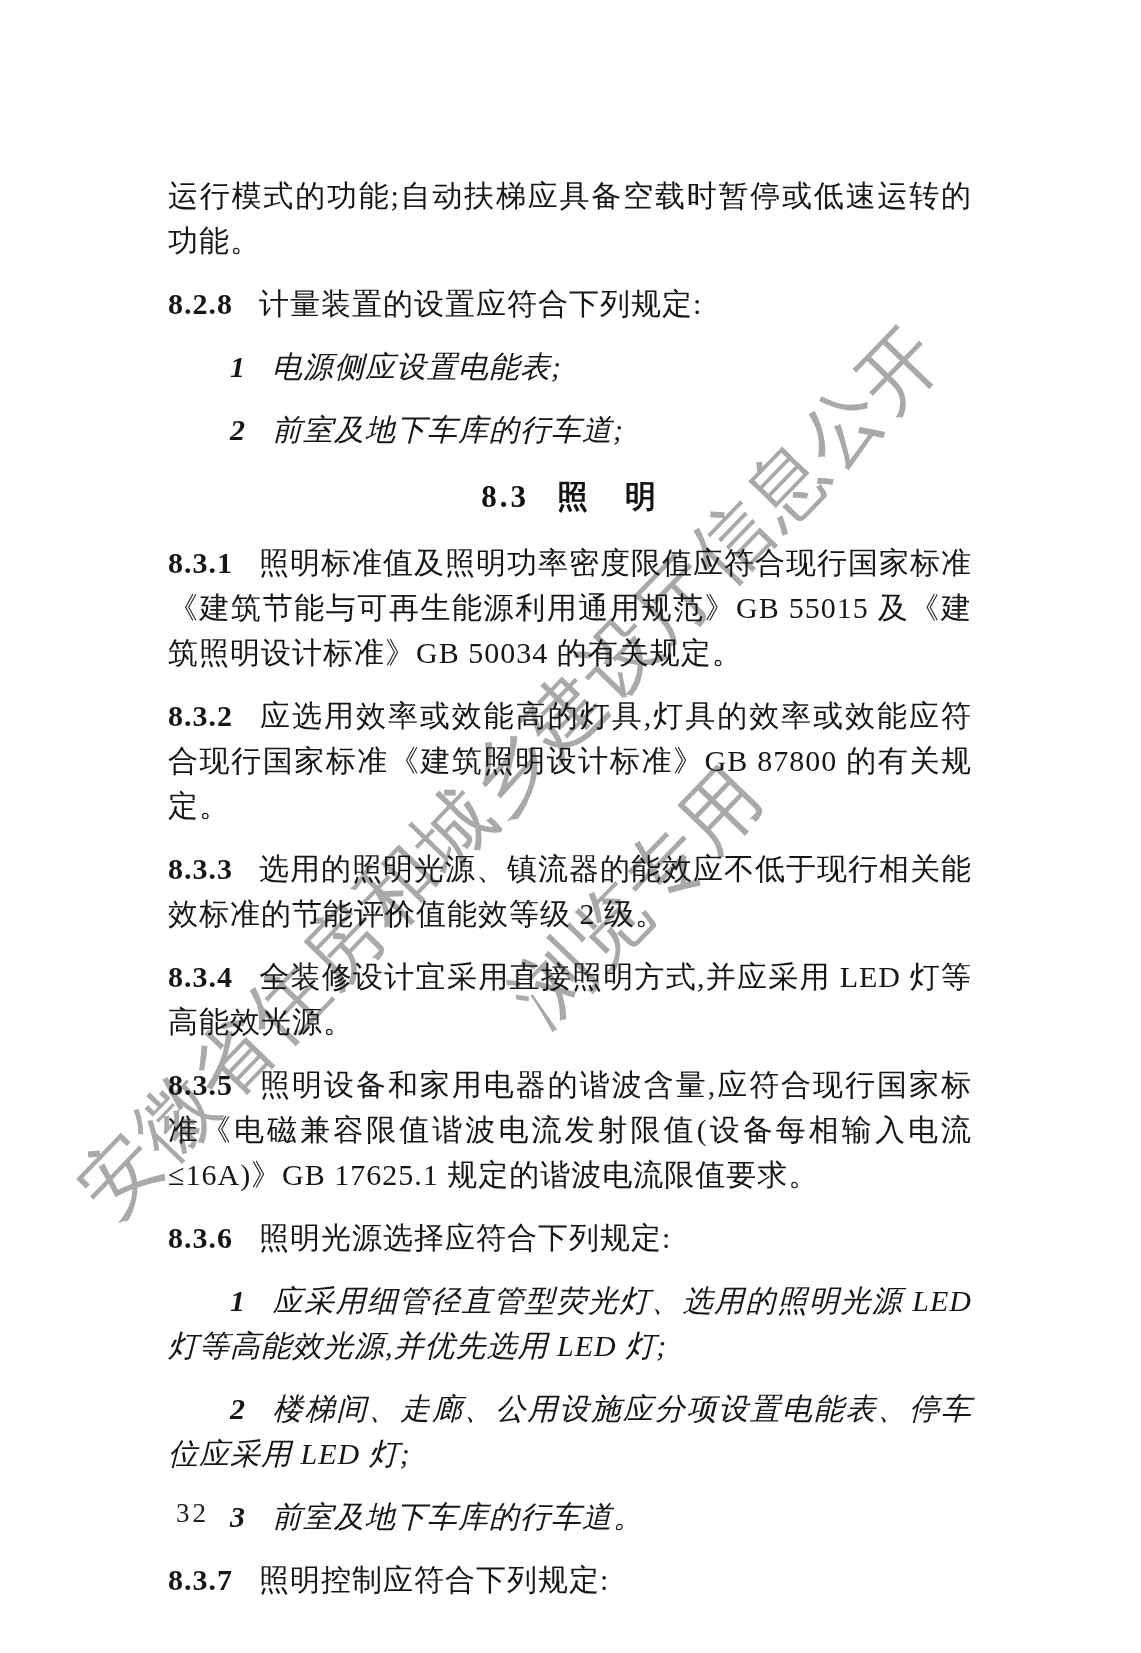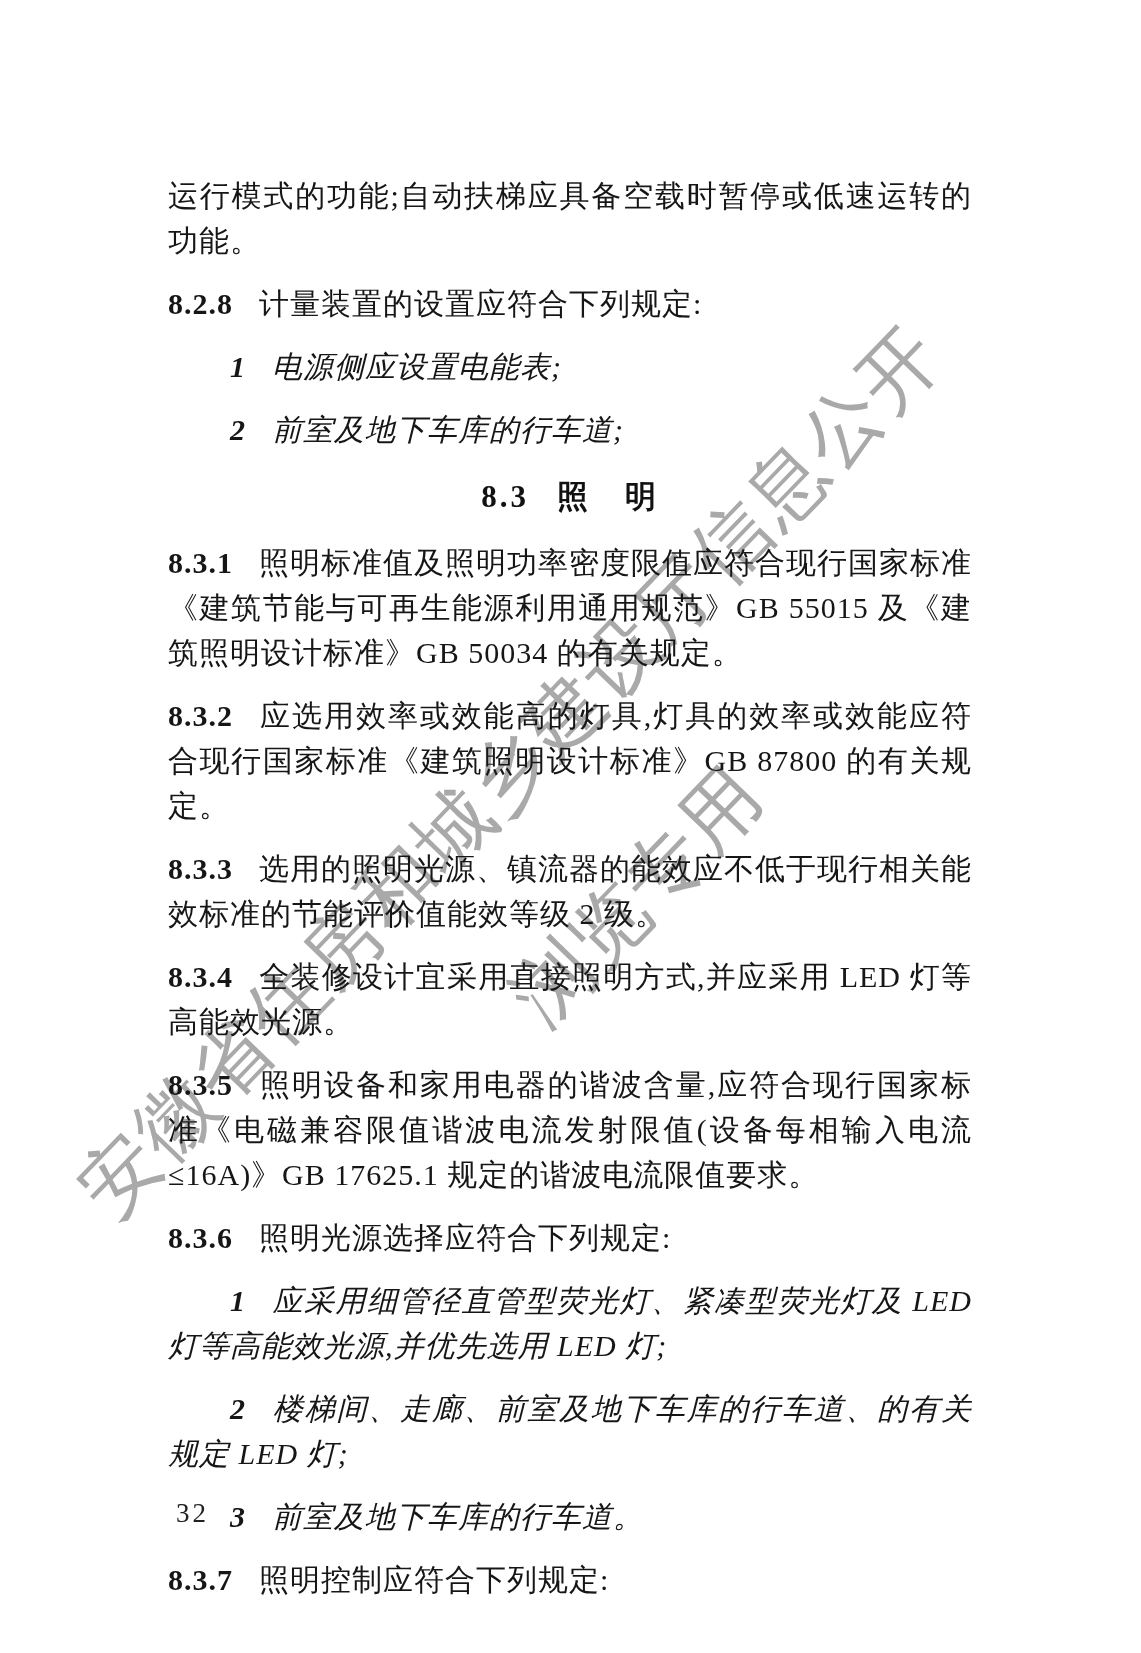--- a/index.html
+++ b/index.html
@@ -84,20 +84,20 @@
       <p class="para clause"><span class="num">8.2.8</span><span class="gap"></span><span class="txt">计量装置的设置应符合下列规定:</span></p>
       <p class="para item"><span class="num">1</span><span class="gap"></span><span class="txt">电源侧应设置电能表;</span></p>
       <p class="para item"><span class="num">2</span><span class="gap"></span><span class="txt">前室及地下车库的行车道;</span></p>
       <h2 class="section-heading"><span class="num">8.3</span><span class="hgap"></span><span class="ttl">照　明</span></h2>
       <p class="para clause"><span class="num">8.3.1</span><span class="gap"></span><span class="txt">照明标准值及照明功率密度限值应符合现行国家标准《建筑节能与可再生能源利用通用规范》GB 55015 及《建筑照明设计标准》GB 50034 的有关规定。</span></p>
       <p class="para clause"><span class="num">8.3.2</span><span class="gap"></span><span class="txt">应选用效率或效能高的灯具,灯具的效率或效能应符合现行国家标准《建筑照明设计标准》GB 87800 的有关规定。</span></p>
       <p class="para clause"><span class="num">8.3.3</span><span class="gap"></span><span class="txt">选用的照明光源、镇流器的能效应不低于现行相关能效标准的节能评价值能效等级 2 级。</span></p>
       <p class="para clause"><span class="num">8.3.4</span><span class="gap"></span><span class="txt">全装修设计宜采用直接照明方式,并应采用 LED 灯等高能效光源。</span></p>
       <p class="para clause"><span class="num">8.3.5</span><span class="gap"></span><span class="txt">照明设备和家用电器的谐波含量,应符合现行国家标准《电磁兼容限值谐波电流发射限值(设备每相输入电流≤16A)》GB 17625.1 规定的谐波电流限值要求。</span></p>
       <p class="para clause"><span class="num">8.3.6</span><span class="gap"></span><span class="txt">照明光源选择应符合下列规定:</span></p>
-      <p class="para item"><span class="num">1</span><span class="gap"></span><span class="txt">应采用细管径直管型荧光灯、紧凑型荧光灯及 LED 灯等高能效光源,并优先选用 LED 灯;</span></p>
-      <p class="para item"><span class="num">2</span><span class="gap"></span><span class="txt">楼梯间、走廊、前室及地下车库的行车道、的有关规定 LED 灯;</span></p>
+      <p class="para item"><span class="num">1</span><span class="gap"></span><span class="txt">应采用细管径直管型荧光灯、选用的照明光源 LED 灯等高能效光源,并优先选用 LED 灯;</span></p>
+      <p class="para item"><span class="num">2</span><span class="gap"></span><span class="txt">楼梯间、走廊、公用设施应分项设置电能表、停车位应采用 LED 灯;</span></p>
       <p class="para item"><span class="num">3</span><span class="gap"></span><span class="txt">前室及地下车库的行车道。</span></p>
       <p class="para clause"><span class="num">8.3.7</span><span class="gap"></span><span class="txt">照明控制应符合下列规定:</span></p>
     </main>
 
   <div class="page-number">32</div>
 </div>
 
 </body></html>

